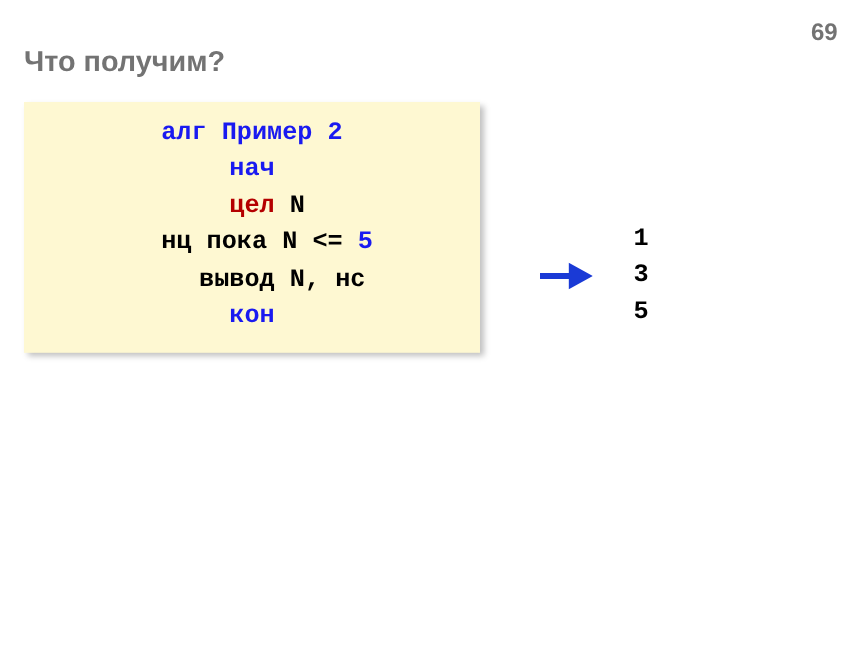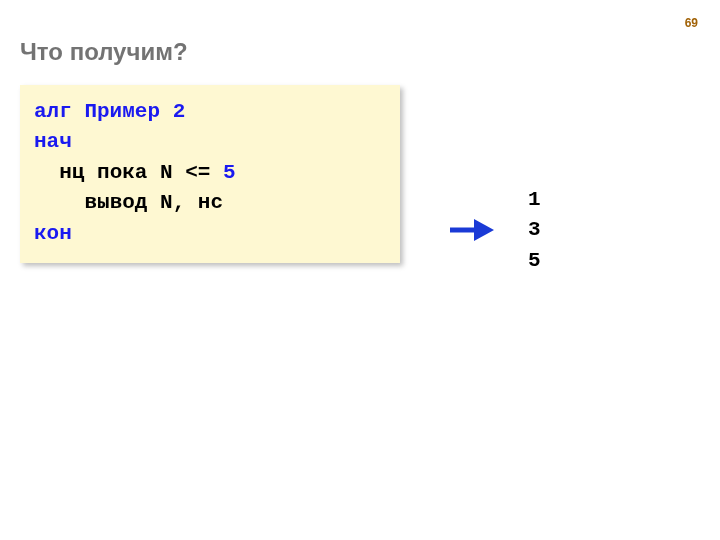--- a/index.html
+++ b/index.html
@@ -7,23 +7,23 @@
       width: 720px;
       height: 540px;
       background: #ffffff;
       font-family: Arial, Helvetica, sans-serif;
       position: relative;
     }
     .page-number {
       position: absolute;
       top: 16px;
       right: 22px;
-      font-size: 12px;
+      font-size: 20px;
       font-weight: bold;
-      color: #a16207;
+      color: #737373;
     }
     .title {
       position: absolute;
       top: 38px;
       left: 20px;
       font-size: 24px;
       font-weight: bold;
       color: #737373;
     }
     .code-box {
@@ -33,21 +33,21 @@
       width: 380px;
       background: #fef8d2;
       padding: 12px 14px 14px 14px;
       box-shadow: 3px 3px 5px rgba(0,0,0,0.25);
       font-family: "Courier New", Courier, monospace;
       font-size: 21px;
       font-weight: bold;
       line-height: 1.45;
       color: #000;
     }
-    .code-box .line { white-space: pre; }
+    .code-box .line { white-space: pre; text-align: center; }
     .kw-blue { color: #1a1af0; }
     .kw-red { color: #b40000; }
     .num-blue { color: #1a1af0; }
     .arrow {
       position: absolute;
       top: 215px;
       left: 448px;
     }
     .arrow svg { display: block; }
     .output {
@@ -64,20 +64,21 @@
   </style>
 </head>
 <body>
 
 <div class="page-number">69</div>
 <div class="title">Что получим?</div>
 
 <div class="code-box">
   <div class="line"><span class="kw-blue">алг</span><span class="kw-blue"> Пример 2</span></div>
   <div class="line"><span class="kw-blue">нач</span></div>
+  <div class="line"><span>  </span><span class="kw-red">цел</span><span> N</span></div>
   <div class="line"><span>  </span><span>нц пока N &lt;=</span><span class="num-blue"> 5</span></div>
   <div class="line"><span>    </span><span>вывод N, нс</span></div>
   <div class="line"><span class="kw-blue">кон</span></div>
 </div>
 
 <div class="arrow">
   <svg width="46" height="30" viewBox="0 0 46 30">
     <line x1="2" y1="15" x2="28" y2="15" stroke="#1a3ad6" stroke-width="5"></line>
     <polygon points="26,4 46,15 26,26" fill="#1a3ad6"></polygon>
   </svg>

